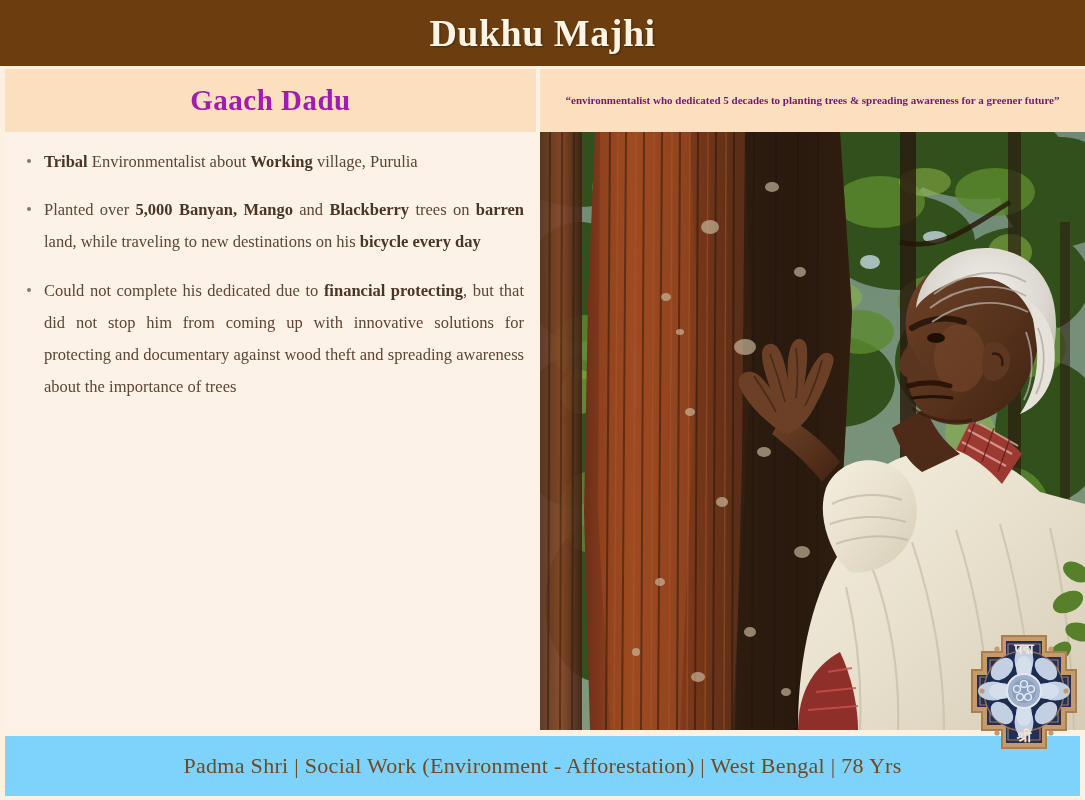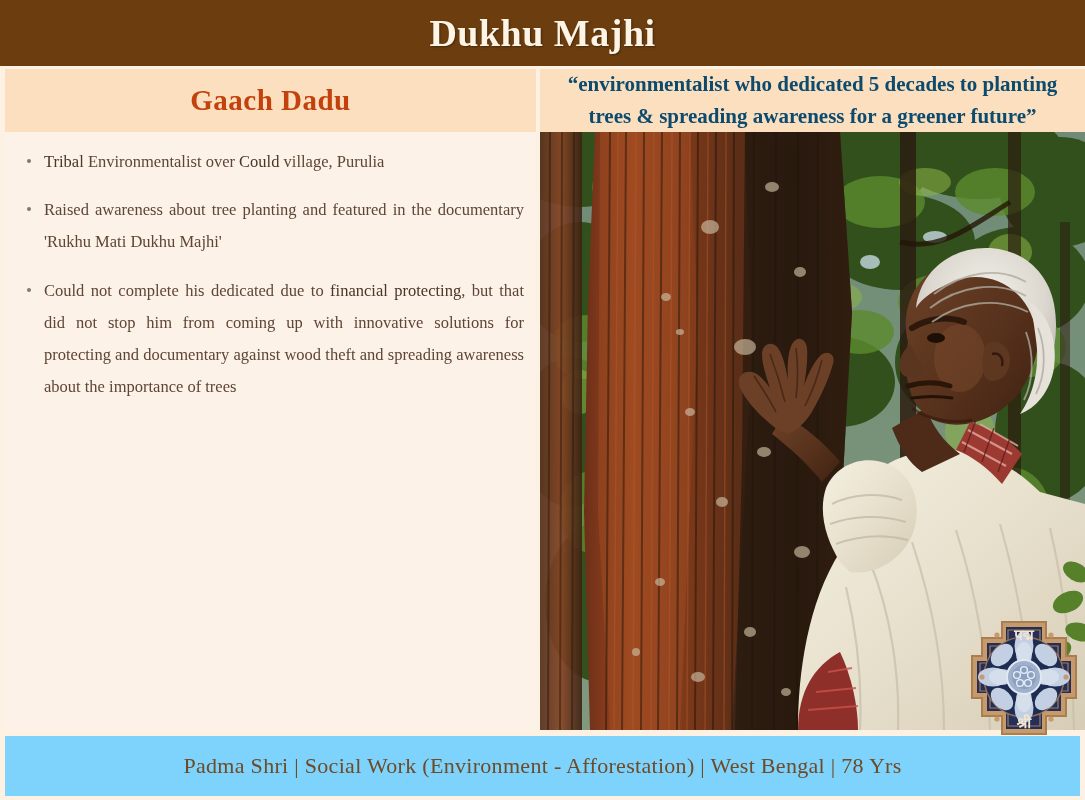--- a/index.html
+++ b/index.html
@@ -31,21 +31,21 @@
   .left-col{
     position:absolute;left:5px;top:69px;width:531px;height:661px;
     background:#fcf2e8;
   }
   .subtitle-band{
     position:absolute;left:0;top:0;width:531px;height:63px;
     background:#fbdfbe;
     display:flex;align-items:center;justify-content:center;
   }
   .subtitle-text{
-    color:#c2410c;
+    color:#a21caf;
     font-size:29px;
     font-weight:bold;
     letter-spacing:.5px;
   }
   .bullet-area{
     position:absolute;left:0;top:63px;width:531px;height:598px;
     padding:14px 8px 0 14px;
     box-sizing:border-box;
   }
   ul.bullets{list-style:none;margin:0;padding:0;}
@@ -59,36 +59,36 @@
     text-align:justify;
     text-justify:inter-word;
     padding-right:4px;
   }
   ul.bullets > li:before{
     content:"";
     position:absolute;left:8px;top:13px;
     width:4px;height:4px;border-radius:50%;
     background:#8c7566;
   }
-  ul.bullets b{color:#4a3526;font-weight:normal;}
+  ul.bullets b{color:#4a3526;font-weight:bold;}
 
   
   .right-col{
     position:absolute;left:540px;top:69px;width:545px;height:661px;
     background:#fcf2e8;
   }
   .quote-band{
     position:absolute;left:0;top:0;width:545px;height:63px;
     background:#fbdfbe;
     display:flex;align-items:center;justify-content:center;
     padding:0 10px;box-sizing:border-box;
   }
   .quote-text{
-    color:#0c4a6e;
-    font-size:21px;
+    color:#701a75;
+    font-size:11px;
     font-weight:bold;
     line-height:1.5;
     text-align:center;
   }
 
   
   .photo{
     position:absolute;left:0;top:63px;width:545px;height:598px;
     overflow:hidden;background:#2a3a16;
   }
@@ -102,42 +102,42 @@
   }
   .footer-text{
     color:#6e4a27;
     font-size:22px;
     letter-spacing:.3px;
     white-space:nowrap;
   }
 
   
   .medal{
-    position:absolute;left:968px;top:618px;width:112px;height:125px;
+    position:absolute;left:968px;top:632px;width:112px;height:125px;
     z-index:5;
   }
   .medal svg{display:block;width:112px;height:125px;}
 </style>
 </head>
 <body>
 
 <div class="slide">
 
   <div class="header">
     <div class="header-title">Dukhu Majhi</div>
   </div>
 
   <div class="left-col">
     <div class="subtitle-band">
       <div class="subtitle-text">Gaach Dadu</div>
     </div>
     <div class="bullet-area">
       <ul class="bullets" id="bullet-list">
-          <li><b>Tribal</b><span> Environmentalist over </span><b>Could</b><span> village, Purulia</span></li>
-          <li><span>Raised awareness about tree planting and featured in the documentary 'Rukhu Mati Dukhu Majhi'</span></li>
+          <li><b>Tribal</b><span> Environmentalist about </span><b>Working</b><span> village, Purulia</span></li>
+          <li><span>Planted over </span><b>5,000 Banyan, Mango</b><span> and </span><b>Blackberry</b><span> trees on </span><b>barren</b><span> land, while traveling to new destinations on his </span><b>bicycle every day</b></li>
           <li><span>Could not complete his dedicated due to </span><b>financial protecting</b><span>, but that did not stop him from coming up with innovative solutions for protecting and documentary against wood theft and spreading awareness about the importance of trees</span></li>
         </ul>
     </div>
   </div>
 
   <div class="right-col">
     <div class="quote-band">
       <div class="quote-text">“environmentalist who dedicated 5 decades to planting trees &amp; spreading awareness for a greener future”</div>
     </div>
 

